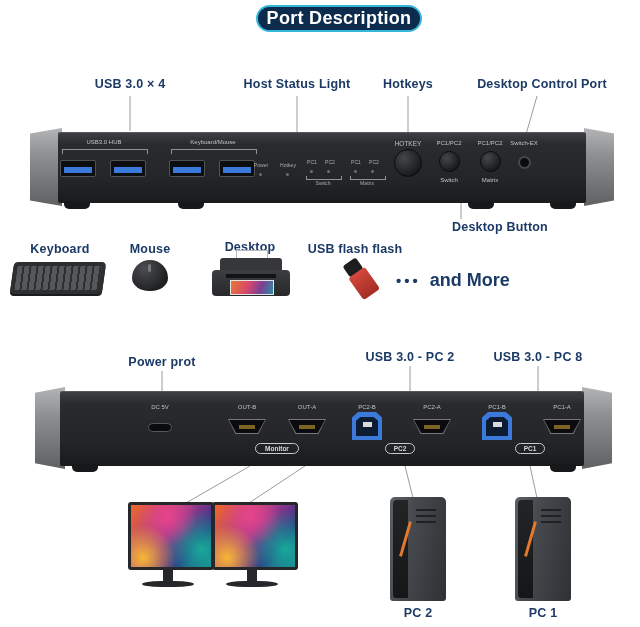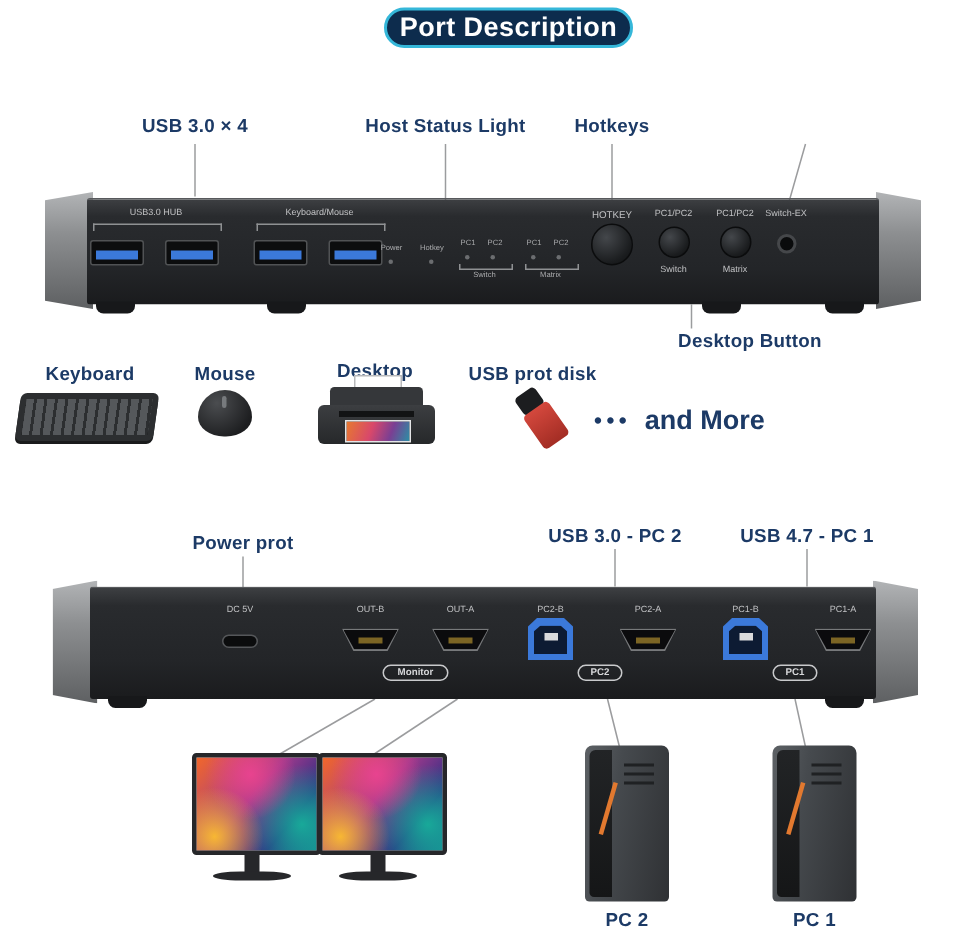--- a/index.html
+++ b/index.html
@@ -70,20 +70,21 @@
       <line x1="405" y1="466" x2="413" y2="498"></line>
       <line x1="530" y1="466" x2="537" y2="498"></line>
     </g>
   </svg>
 
   <div class="badge">Port Description</div>
 
   <div class="lbl" style="left:70px;top:77px;width:120px">USB 3.0 × 4</div>
   <div class="lbl" style="left:237px;top:77px;width:120px">Host Status Light</div>
   <div class="lbl" style="left:350px;top:77px;width:116px">Hotkeys</div>
+  <div class="lbl" style="left:462px;top:77px;width:160px">Desktop Control Port</div>
 
   <div>
     <div class="cap capL" style="left:30px;top:128px;width:32px;height:78px"></div>
     <div class="cap capR" style="left:584px;top:128px;width:30px;height:78px"></div>
     <div class="dev-body" style="left:58px;top:132px;width:528px;height:70px"></div>
 
     <div class="foot" style="left:64px;top:201px"></div>
     <div class="foot" style="left:178px;top:201px"></div>
     <div class="foot" style="left:468px;top:201px"></div>
     <div class="foot" style="left:550px;top:201px"></div>
@@ -138,21 +139,21 @@
 
     <div class="tiny" style="left:498px;top:140px;width:52px">Switch-EX</div>
     <div class="jack" style="left:518px;top:156px"></div>
   </div>
 
   <div class="lbl" style="left:430px;top:220px;width:140px">Desktop Button</div>
 
   <div class="lbl" style="left:15px;top:242px;width:90px">Keyboard</div>
   <div class="lbl" style="left:115px;top:242px;width:70px">Mouse</div>
   <div class="lbl" style="left:210px;top:240px;width:80px">Desktop</div>
-  <div class="lbl" style="left:303px;top:242px;width:104px">USB prot disk</div>
+  <div class="lbl" style="left:303px;top:242px;width:104px">USB flash flash</div>
 
   <div class="kbd" style="left:12px;top:262px">
       <div class="keys"></div>
     </div>
   <div class="mouse" style="left:132px;top:260px">
       <div class="wheel"></div>
     </div>
 
   <div style="position:absolute;left:212px;top:250px;width:78px;height:54px">
     <div style="position:absolute;left:24px;top:0;width:30px;height:12px;background:#fff;border:1px solid #b8b9bb"></div>
@@ -169,21 +170,21 @@
     </div>
   </div>
 
   <div class="dots-more" style="left:396px;top:270px;width:140px">
     <span class="d">•••</span>
     <span class="m">and More</span>
   </div>
 
   <div class="lbl" style="left:110px;top:355px;width:104px">Power prot</div>
   <div class="lbl" style="left:350px;top:350px;width:120px">USB 3.0 - PC 2</div>
-  <div class="lbl" style="left:478px;top:350px;width:120px">USB 4.7 - PC 1</div>
+  <div class="lbl" style="left:478px;top:350px;width:120px">USB 3.0 - PC 8</div>
 
   <div>
     <div class="cap capL" style="left:35px;top:387px;width:30px;height:82px"></div>
     <div class="cap capR" style="left:582px;top:387px;width:30px;height:82px"></div>
     <div class="dev-body" style="left:60px;top:391px;width:524px;height:74px"></div>
     <div class="foot" style="left:72px;top:464px"></div>
     <div class="foot" style="left:550px;top:464px"></div>
 
     <div class="tiny" style="left:140px;top:404px;width:40px">DC 5V</div>
     <div class="tiny" style="left:227px;top:404px;width:40px">OUT-B</div>

